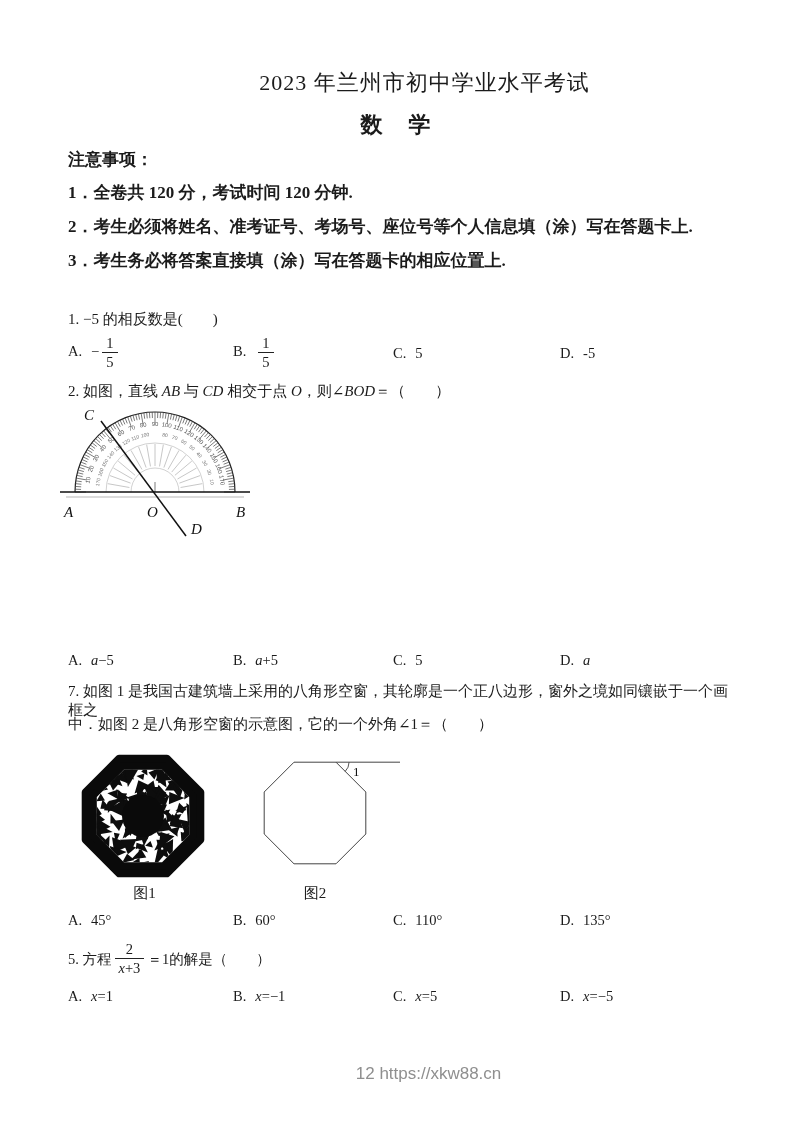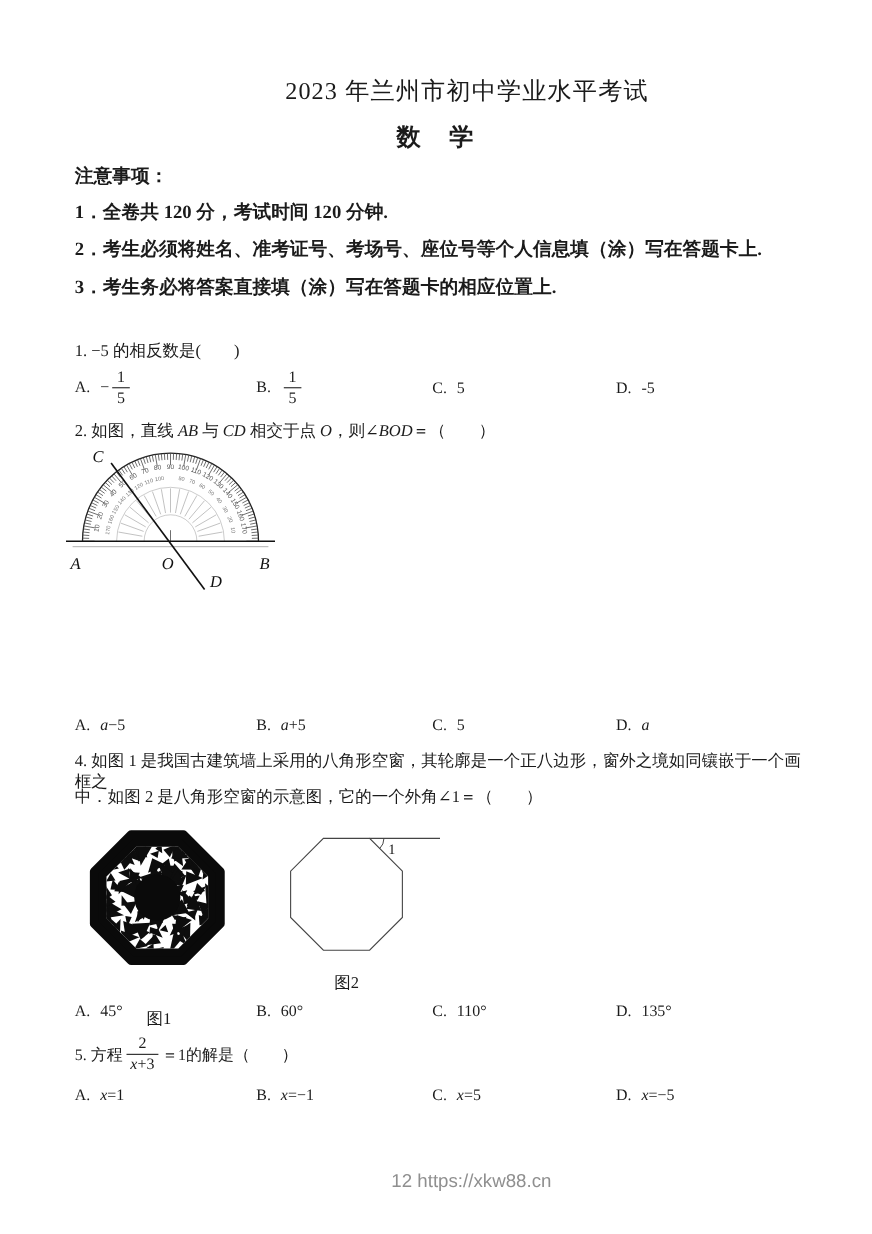--- a/index.html
+++ b/index.html
@@ -213,21 +213,21 @@
     </svg>
 
 
   <div class="abs orow" style="top:648px;height:24px;">
     <span><span class="olabel">A.</span><span><span class="it">a</span><span>−5</span></span></span>
     <span><span class="olabel">B.</span><span><span class="it">a</span><span>+5</span></span></span>
     <span><span class="olabel">C.</span><span><span>5</span></span></span>
     <span><span class="olabel">D.</span><span><span class="it">a</span></span></span>
   </div>
 
-  <div class="abs stem" style="top:682px;">4. 如图 1 是我国古建筑墙上采用的八角形空窗，其轮廓是一个正八边形，窗外之境如同镶嵌于一个画框之</div>
+  <div class="abs stem" style="top:682px;">7. 如图 1 是我国古建筑墙上采用的八角形空窗，其轮廓是一个正八边形，窗外之境如同镶嵌于一个画框之</div>
   <div class="abs stem" style="top:715px;">中．如图 2 是八角形空窗的示意图，它的一个外角∠1＝（　　）</div>
 
   <svg class="abs" style="left:72px;top:749px;" width="145" height="138" viewBox="0 0 145 138" id="windowSvg">
       <polygon points="128.3,43.3 94.7,9.7 47.3,9.7 13.7,43.3 13.7,90.7 47.3,124.3 94.7,124.3 128.3,90.7" fill="#0a0a0a" stroke="#0a0a0a" stroke-width="8" stroke-linejoin="round"></polygon>
       <defs>
         <clipPath id="innerOct">
           <polygon points="117.2,47.9 90.1,20.8 51.9,20.8 24.8,47.9 24.8,86.1 51.9,113.2 90.1,113.2 117.2,86.1"></polygon>
         </clipPath>
       </defs>
       <polygon points="117.2,47.9 90.1,20.8 51.9,20.8 24.8,47.9 24.8,86.1 51.9,113.2 90.1,113.2 117.2,86.1" fill="#ffffff"></polygon>
@@ -386,21 +386,21 @@
       <circle cx="71" cy="67" r="21" fill="#0a0a0a"></circle>
     </svg>
 
   <svg class="abs" style="left:255px;top:750px;" width="152" height="125" viewBox="0 0 152 125" id="octSvg">
       <polygon points="110.8,42.0 81.0,12.2 39.0,12.2 9.2,42.0 9.2,84.0 39.0,113.8 81.0,113.8 110.8,84.0" fill="none" stroke="#444" stroke-width="1"></polygon>
       <line x1="81.04758878007993" y1="12.18662571187923" x2="145" y2="12.18662571187923" stroke="#444" stroke-width="1"></line>
       <path d="M 94.04758878007993 12.18662571187923 A 13 13 0 0 1 90.2 21.4" fill="none" stroke="#444" stroke-width="0.9"></path>
       <text x="98.04758878007993" y="26.18662571187923" font-size="13" fill="#111">1</text>
     </svg>
 
-  <div class="abs caption" style="left:72px;top:917px;width:145px;text-align:center;">图1</div>
+  <div class="abs caption" style="left:72px;top:884px;width:145px;text-align:center;">图1</div>
   <div class="abs caption" style="left:255px;top:884px;width:120px;">图2</div>
 
   <div class="abs orow" style="top:908px;height:24px;">
     <span><span class="olabel">A.</span><span><span>45°</span></span></span>
     <span><span class="olabel">B.</span><span><span>60°</span></span></span>
     <span><span class="olabel">C.</span><span><span>110°</span></span></span>
     <span><span class="olabel">D.</span><span><span>135°</span></span></span>
   </div>
 
   <div class="abs stemflex" style="top:935px;height:48px;">

